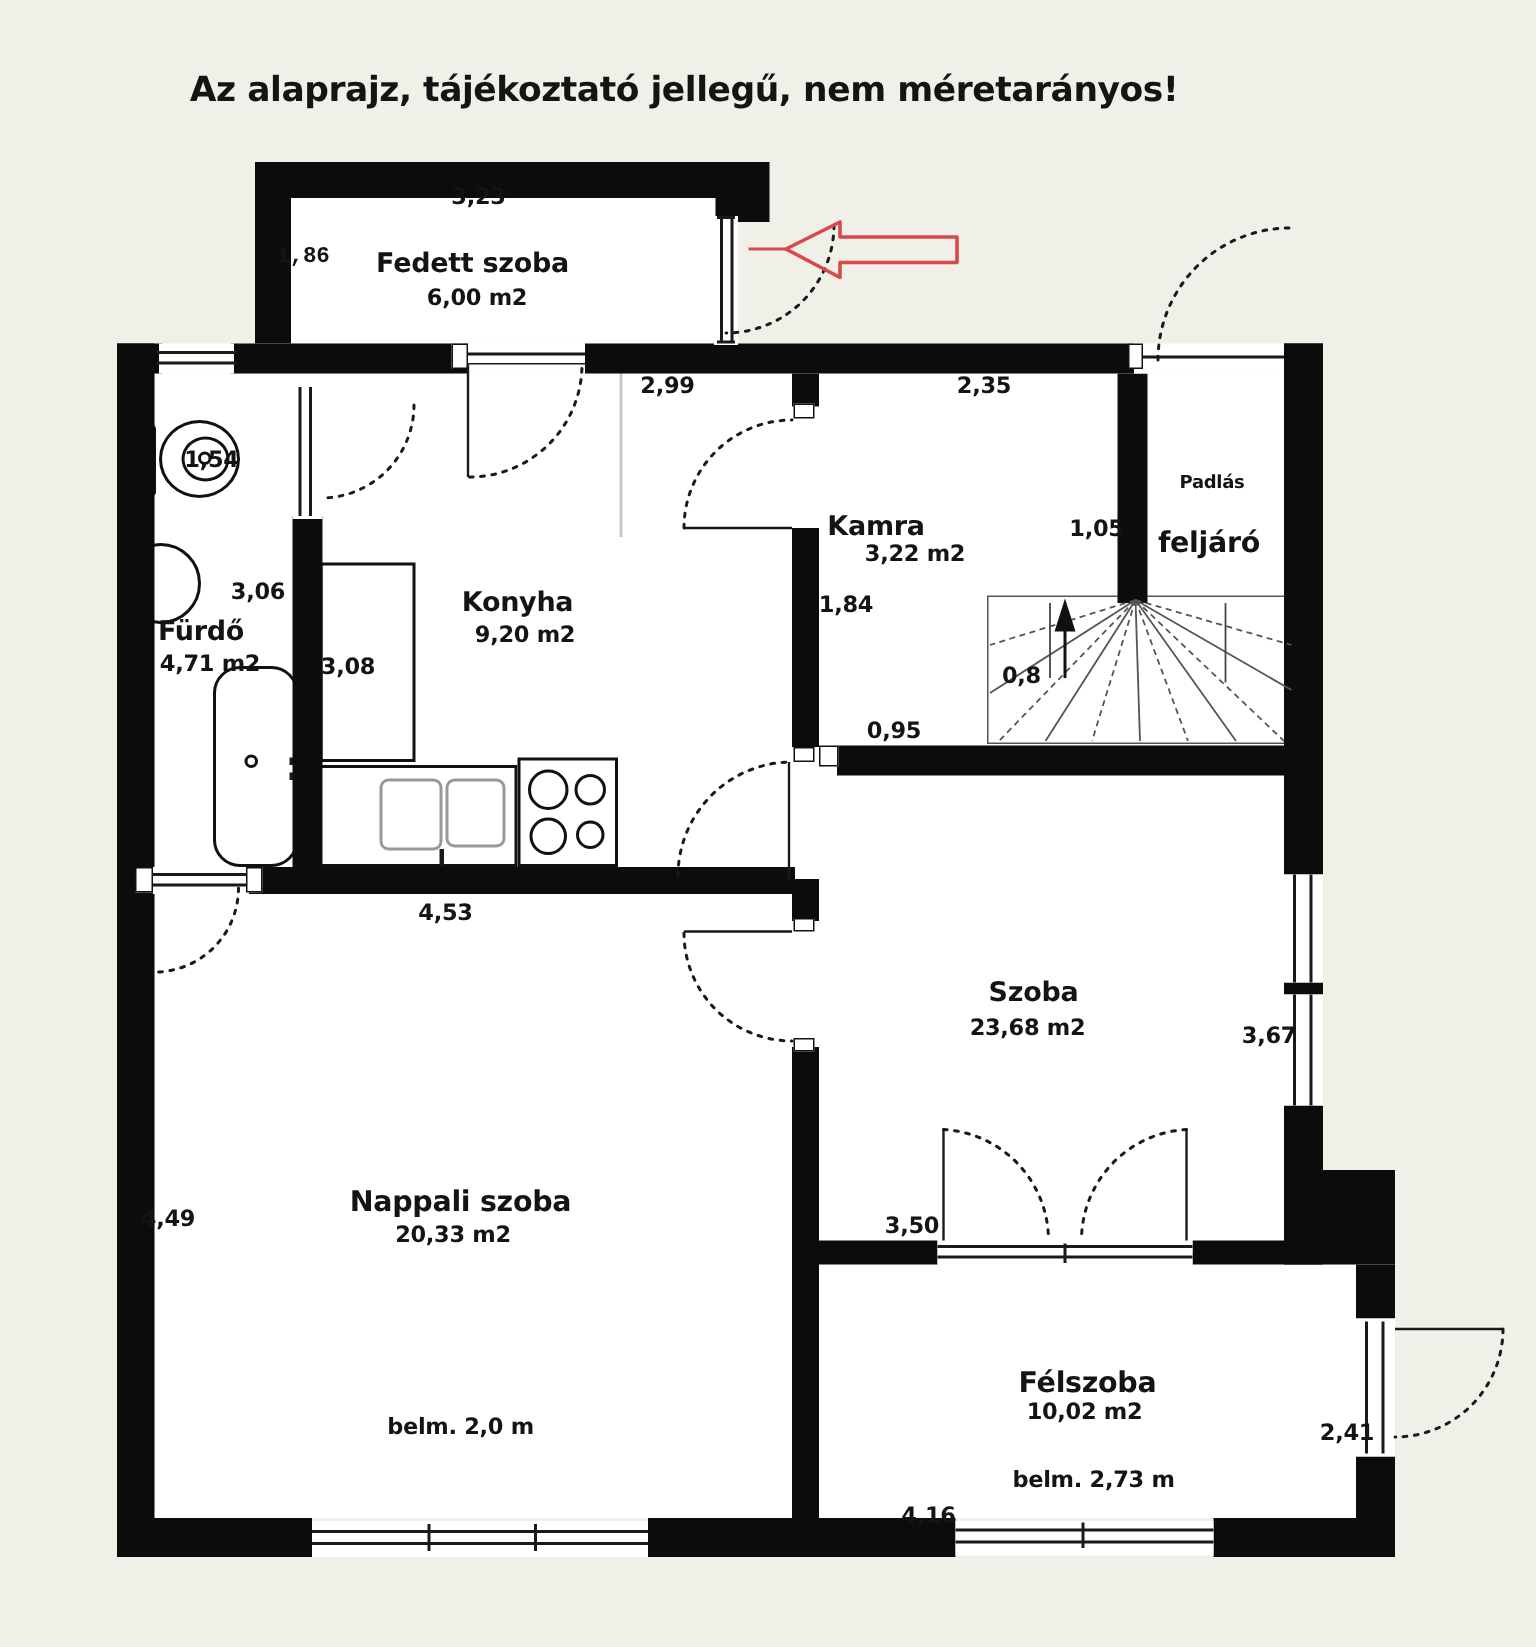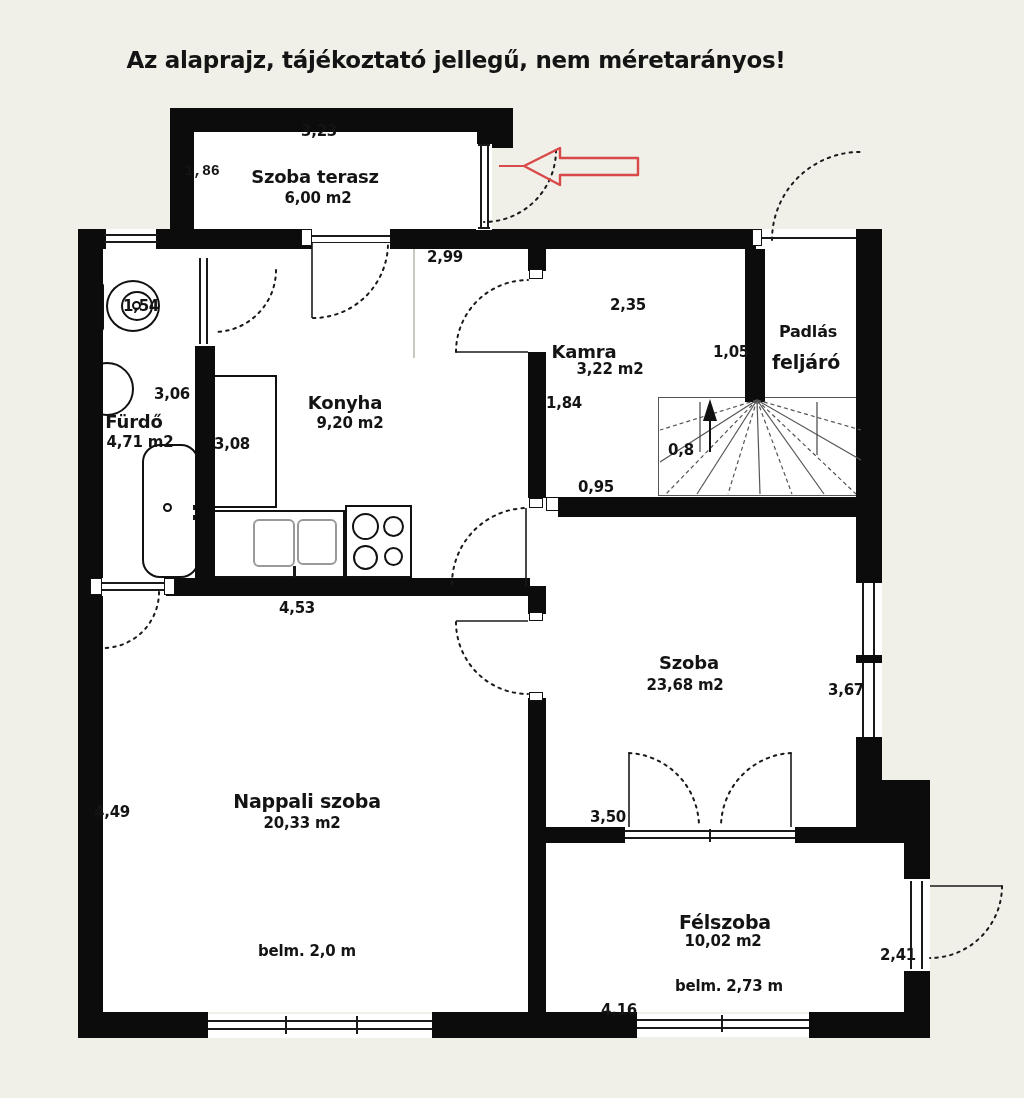--- a/index.html
+++ b/index.html
@@ -207,42 +207,42 @@
       <polygon points="703,421 710,399 717,421" fill="#111"></polygon>
     </g>
     <g>
       <path d="M 524 166 L 560 148 L 560 158 L 638 158 L 638 175 L 560 175 L 560 185 Z" fill="none" stroke="#d84a4a" stroke-width="2.4" stroke-linejoin="round"></path>
       <line x1="499" y1="166" x2="524" y2="166" stroke="#d84a4a" stroke-width="2"></line>
     </g>
   </svg>
 
   <div class="lbl" style="left:319px;top:131px;">3,23</div>
   <div class="lbl" style="left:202px;top:171px;font-family:Liberation Mono, monospace;">1,86</div>
-  <div class="lbl rname" style="left:315px;top:176px;">Szoba terasz</div>
+  <div class="lbl rname" style="left:315px;top:176px;">Fedett szoba</div>
   <div class="lbl" style="left:318px;top:198px;">6,00 m2</div>
 
   <div class="lbl" style="left:141px;top:258px;margin-top:48px;">1,54</div>
   <div class="lbl" style="left:445px;top:257px;">2,99</div>
-  <div class="lbl" style="left:628px;top:257px;margin-top:48px;">2,35</div>
+  <div class="lbl" style="left:656px;top:257px;">2,35</div>
 
   <div class="lbl" style="left:172px;top:394px;">3,06</div>
   <div class="lbl rname" style="left:134px;top:421px;">Fürdő</div>
   <div class="lbl" style="left:140px;top:442px;">4,71 m2</div>
   <div class="lbl" style="left:232px;top:444px;">3,08</div>
 
   <div class="lbl rname" style="left:345px;top:402px;">Konyha</div>
   <div class="lbl" style="left:350px;top:423px;">9,20 m2</div>
   <div class="lbl" style="left:297px;top:608px;">4,53</div>
 
   <div class="lbl rname" style="left:584px;top:351px;">Kamra</div>
   <div class="lbl" style="left:610px;top:369px;">3,22 m2</div>
   <div class="lbl" style="left:731px;top:352px;">1,05</div>
   <div class="lbl" style="left:564px;top:403px;">1,84</div>
 
-  <div class="lbl" style="left:808px;top:331px;font-size:16px;">Padlás</div>
+  <div class="lbl" style="left:808px;top:321px;font-size:12px;">Padlás</div>
   <div class="lbl" style="left:806px;top:362px;font-size:19px;">feljáró</div>
 
   <div class="lbl" style="left:641px;top:450px;margin-left:40px;">0,8</div>
   <div class="lbl" style="left:596px;top:487px;">0,95</div>
 
   <div class="lbl rname" style="left:689px;top:662px;">Szoba</div>
   <div class="lbl" style="left:685px;top:685px;">23,68 m2</div>
   <div class="lbl" style="left:846px;top:690px;">3,67</div>
 
   <div class="lbl rname" style="left:307px;top:801px;font-size:19px;">Nappali szoba</div>

